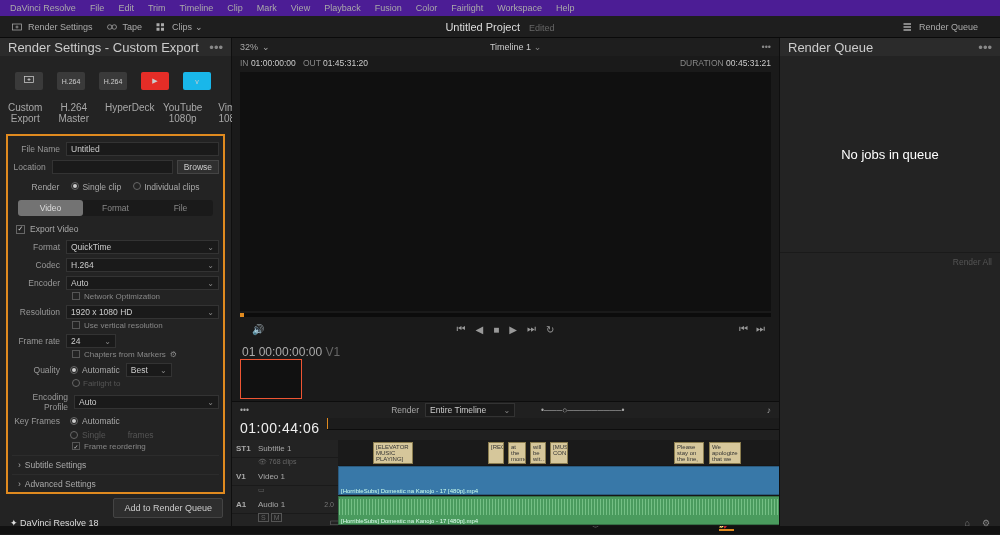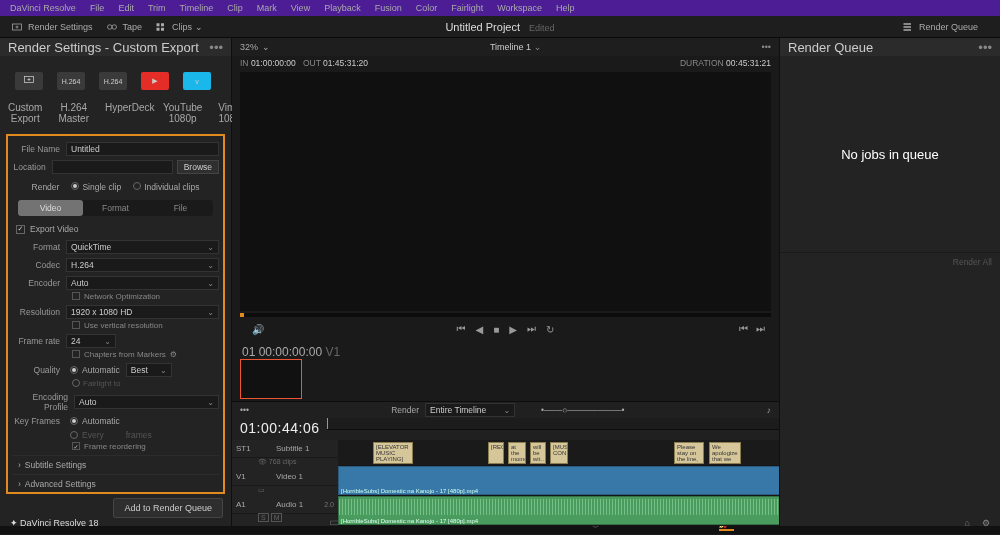--- a/index.html
+++ b/index.html
@@ -84,21 +84,21 @@
   .clip-name { font-size: 8px; padding: 0 8px 4px; color: #aaa; }
 
   
   .timeline-area { background: #202020; border-top: 1px solid #0d0d0d; }
   .timeline-toolbar { display: flex; align-items: center; padding: 2px 8px; font-size: 8.5px; height: 16px; }
   .timeline-toolbar .render-drop { margin: 0 auto; display: flex; gap: 6px; align-items: center; }
   .timeline-tc { font-size: 14px; color: #eee; padding: 2px 8px 4px; letter-spacing: 0.5px; }
   .tracks { display: flex; }
   .track-headers { width: 106px; background: #232323; }
   .track-row { display: flex; align-items: center; padding: 1px 4px; border-bottom: 1px solid #1a1a1a; font-size: 8px; min-height: 18px; }
-  .track-row .tid { width: 40px; color: #aaa; }
+  .track-row .tid { width: 22px; color: #aaa; font-weight: bold; }
   .track-row .tname { flex: 1; }
   .track-sub { font-size: 7px; color: #666; padding: 0 4px 2px 26px; }
   .track-content { flex: 1; position: relative; background: #1a1a1a; overflow: hidden; }
   .ruler { height: 12px; background: #1c1c1c; border-bottom: 1px solid #0d0d0d; position: relative; }
   .playhead { position: absolute; top: 0; bottom: 0; width: 1px; background: #e08a1f; left: 0; }
   .lane { height: 22px; border-bottom: 1px solid #161616; position: relative; }
   .lane.st { height: 26px; }
   .lane.v { height: 30px; }
   .lane.a { height: 30px; }
   .subclip { position: absolute; top: 2px; height: 22px; background: #d6c79b; border: 1px solid #8b7d4f; font-size: 6px; color: #333; padding: 1px 2px; overflow: hidden; }
@@ -313,21 +313,21 @@
           <div class="sel">Auto</div>
         </div>
       <div class="form-row">
           <div class="lbl">Key Frames</div>
           <span class="radio-dot on" style="margin:0 4px;"></span>
           <span>Automatic</span>
         </div>
       <div class="form-row" style="color:#555;">
           <div class="lbl"></div>
           <span class="radio-dot" style="margin:0 4px;"></span>
-          <span>Every</span>
+          <span>Single</span>
           <span style="margin-left:22px;">frames</span>
         </div>
       <div class="sub-check">
           <span class="ck on"></span>
           <span>Frame reordering</span>
         </div>
 
       <div class="section-toggle">Subtitle Settings</div>
       <div class="section-toggle">Advanced Settings</div>
     </div>

